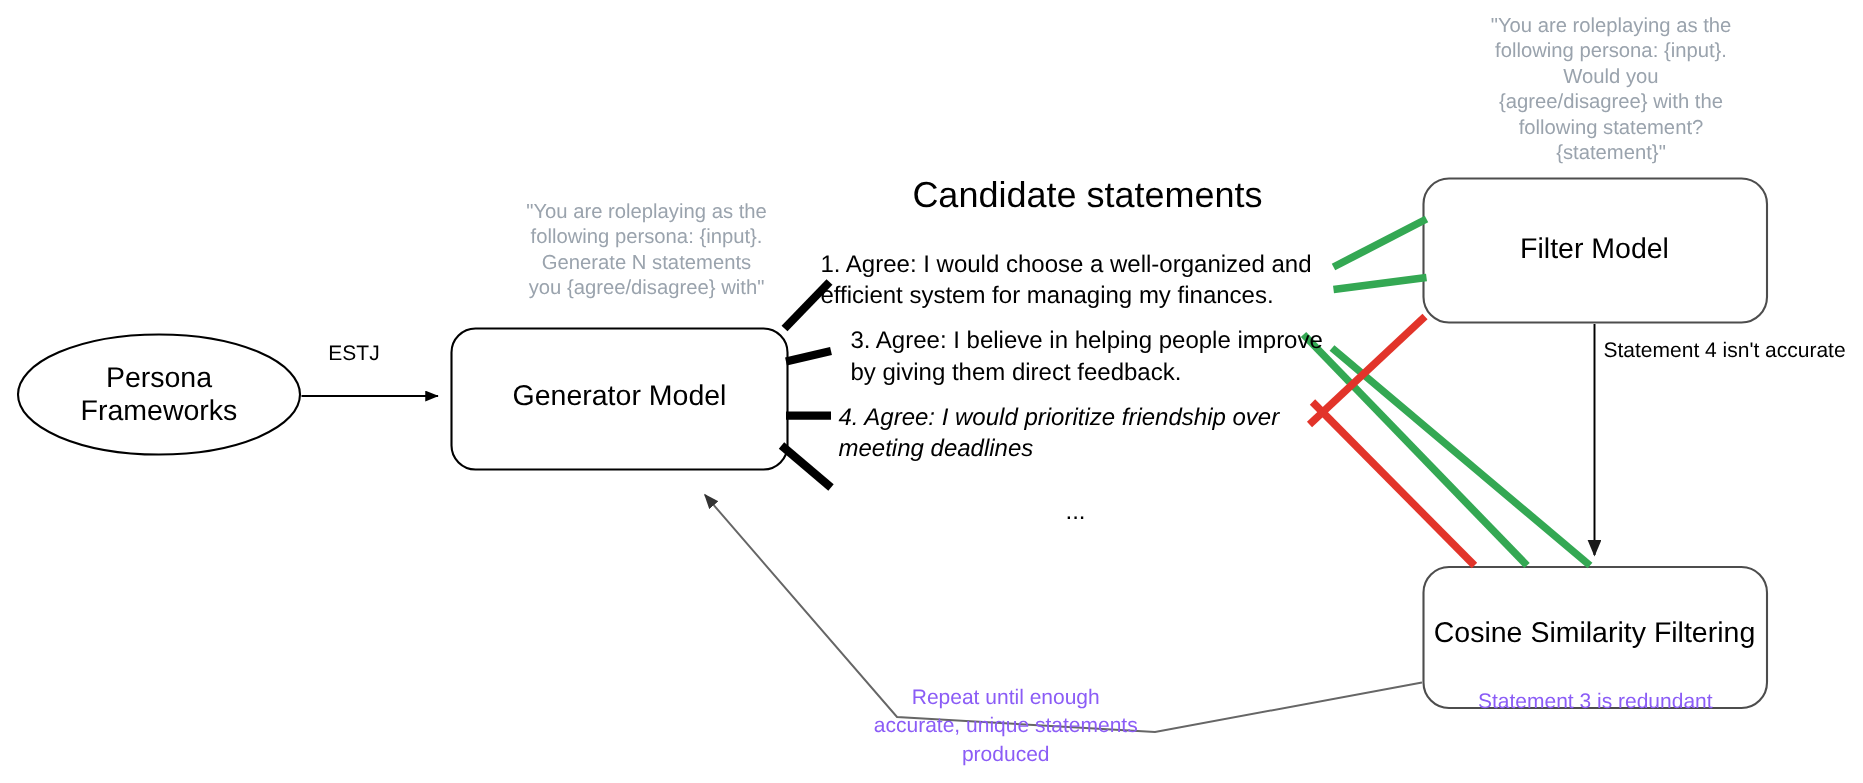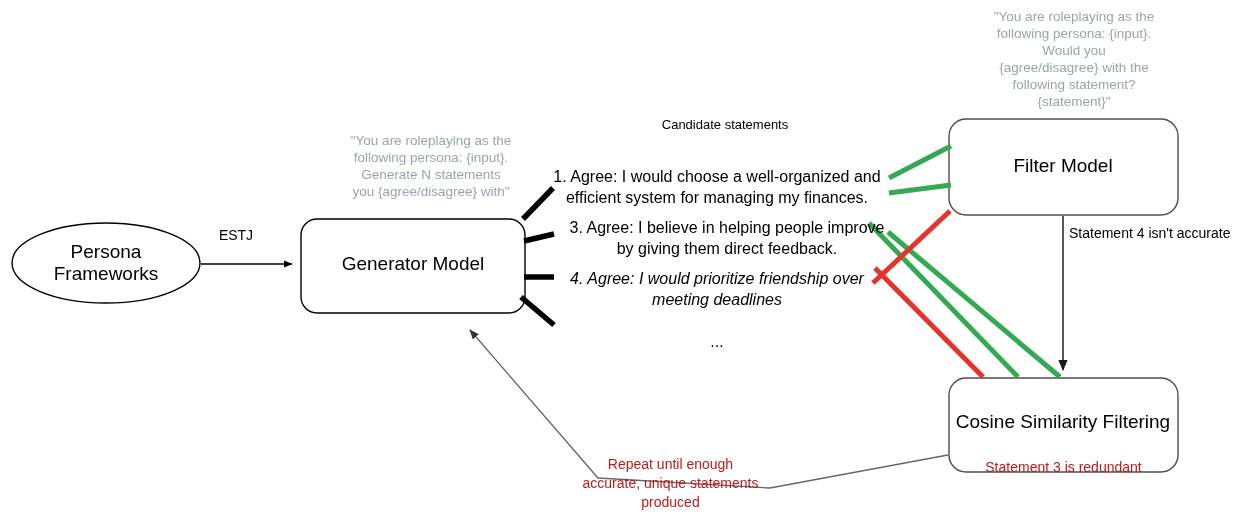--- a/index.html
+++ b/index.html
@@ -84,39 +84,38 @@
     color: #000000;
   }
   .prompt-text {
     color: #9aa3ad;
     font-size: 13.5px;
     line-height: 17px;
     text-align: center;
     white-space: pre-line;
   }
   .section-title {
-    font-size: 13px;
+    font-size: 24px;
     color: #000000;
     text-align: center;
   }
   .statement {
     font-size: 16px;
     line-height: 21px;
     color: #000000;
-    text-align: center;
   }
   .ellipsis-row {
     font-size: 16px;
     color: #000000;
     text-align: center;
   }
   .caption {
     font-size: 14px;
     line-height: 19px;
-    color: #b91c1c;
+    color: #8b5cf6;
     text-align: center;
     white-space: pre-line;
   }
 </style>
 </head>
 <body>
 
 <div id="diagram-root">
 
   <svg id="diagram-svg" viewBox="0 0 1242 522">

